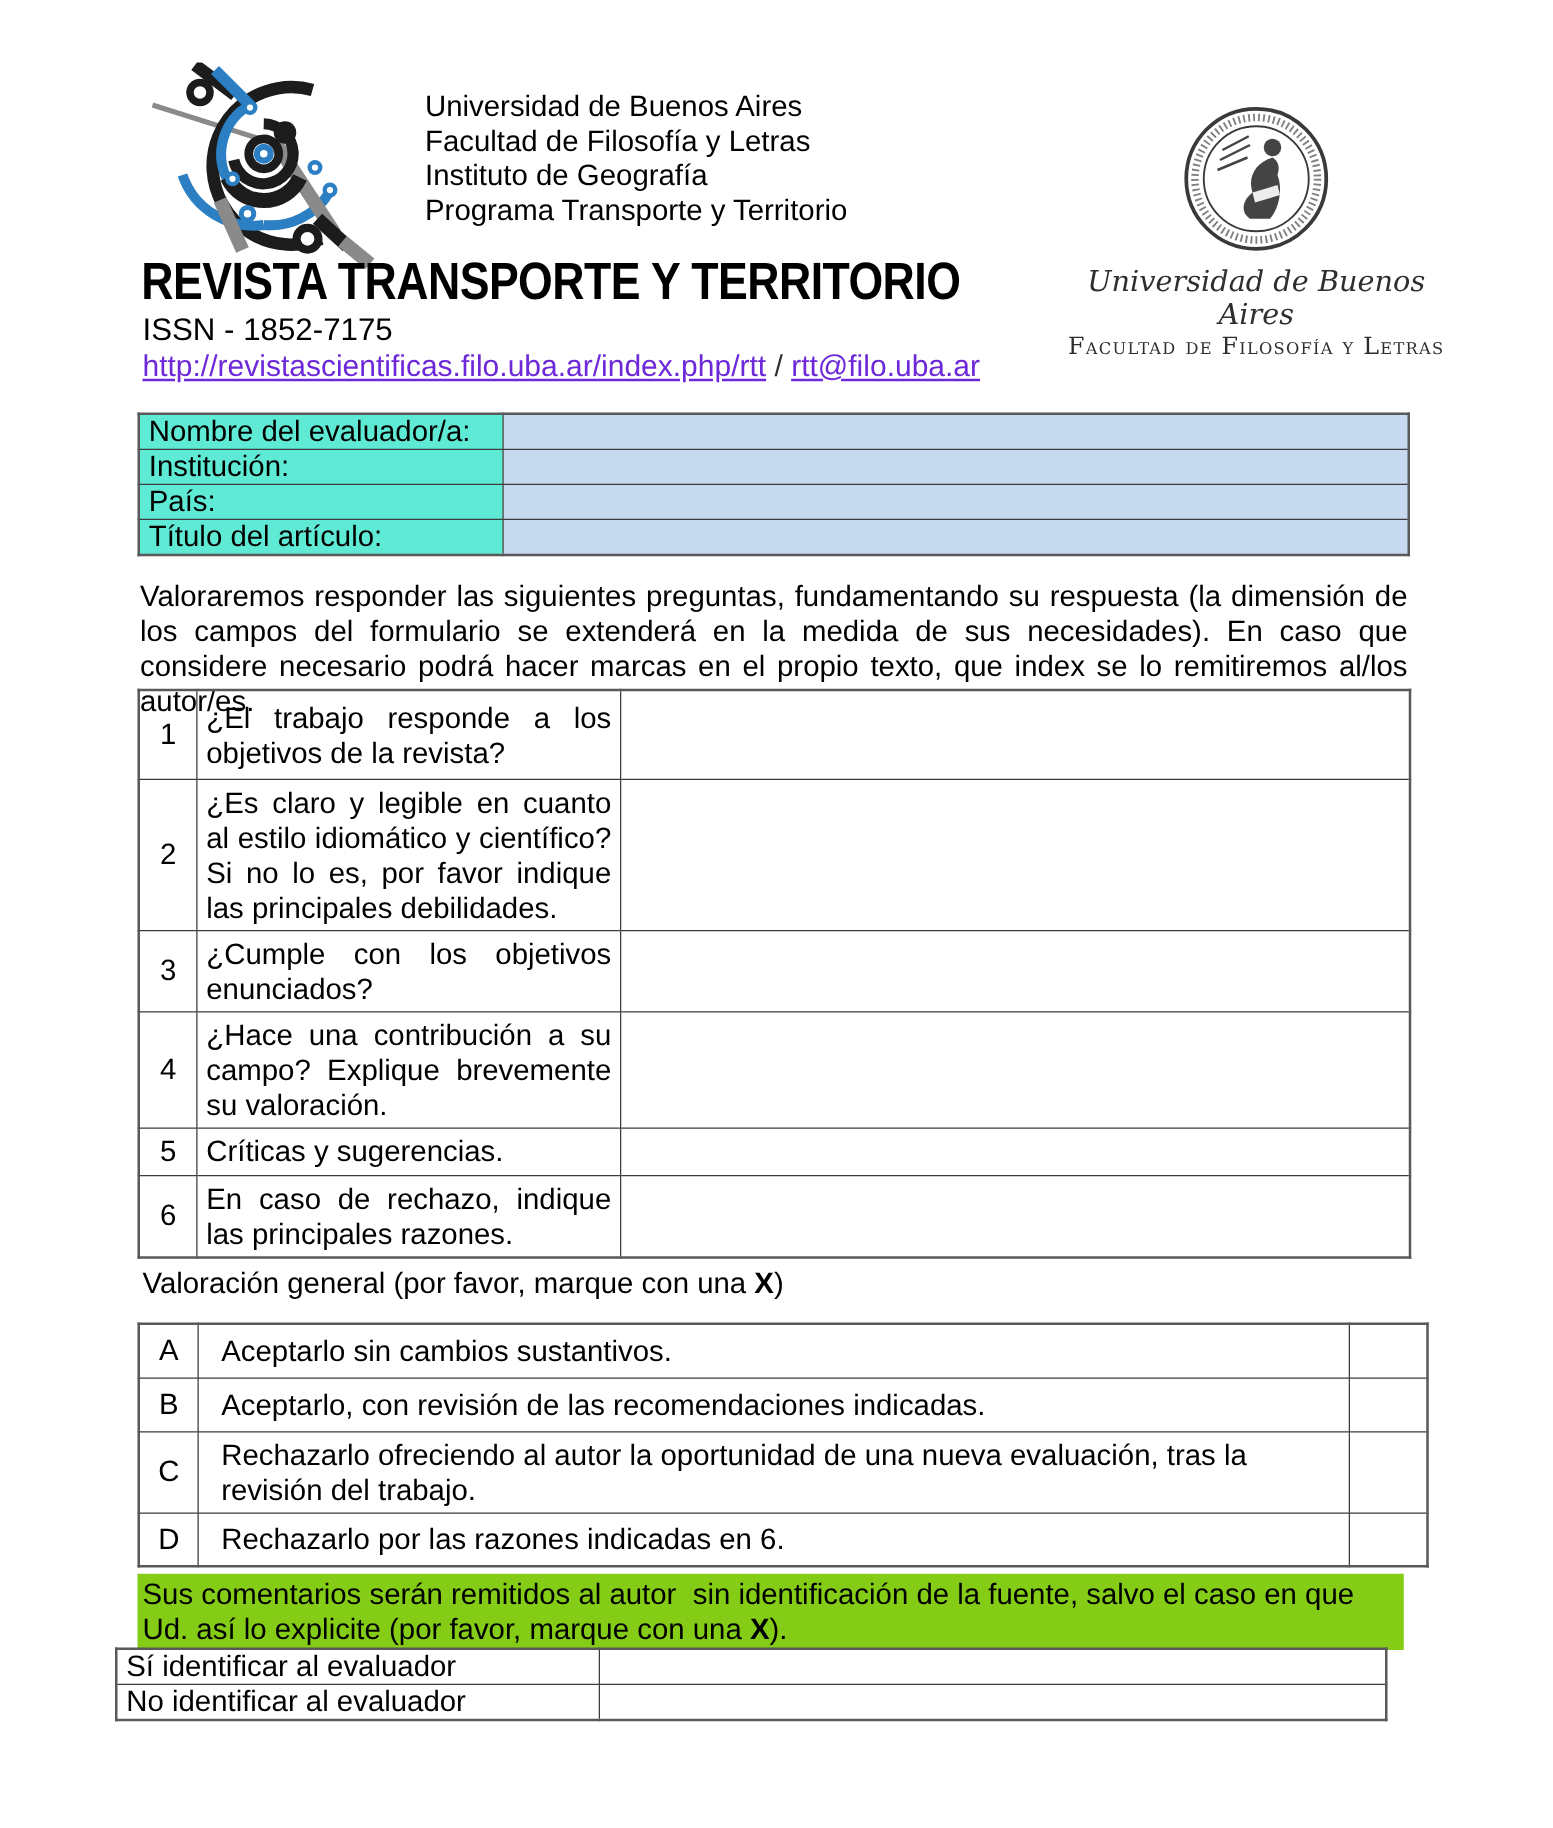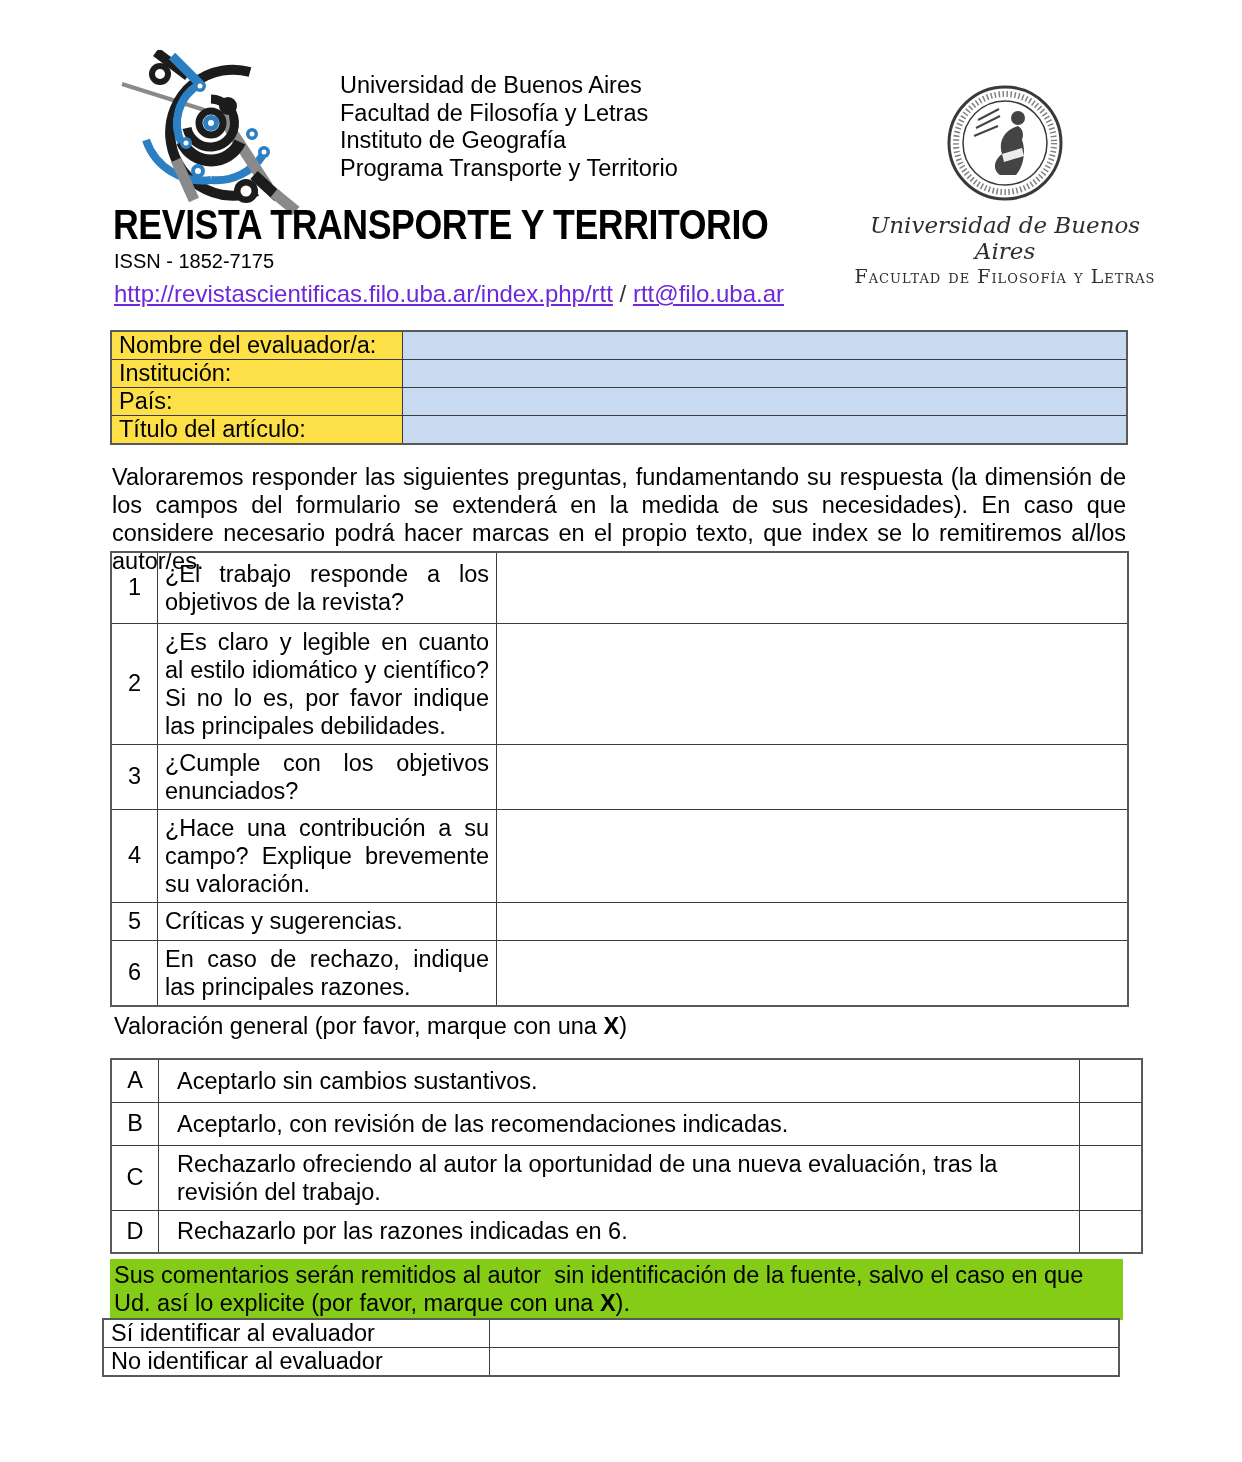--- a/index.html
+++ b/index.html
@@ -10,34 +10,34 @@
   }
   .abs{position:absolute;}
 
   
   .logo{left:116px;top:50px;}
   .org-block{left:340px;top:72px;font-size:23.5px;line-height:27.5px;}
   .seal-wrap{left:845px;top:82px;width:320px;text-align:center;}
   .seal-script{font-family:"DejaVu Serif", serif;font-style:italic;font-size:23px;color:#2e2e2e;margin-top:4px;}
   .seal-caps{font-family:"DejaVu Serif", serif;font-variant:small-caps;font-size:19px;letter-spacing:1px;color:#2e2e2e;margin-top:1px;}
   .journal-title{left:113px;top:201px;font-size:42px;font-weight:bold;transform:scaleX(0.85);transform-origin:left top;white-space:nowrap;letter-spacing:-0.5px;}
-  .issn{left:114px;top:250px;font-size:20px;}
+  .issn{left:114px;top:250px;font-size:25px;}
   .links{left:114px;top:280px;font-size:24px;}
   .links a{color:#6d28d9;text-decoration:underline;}
   .link-sep{color:#333;}
 
   
   table{border-collapse:collapse;table-layout:fixed;}
   table.frame{border:2px solid #595959;}
   td{border:1px solid #3c3c3c;font-size:23.5px;padding:0 7px;vertical-align:middle;overflow:hidden;}
   .blue-cell{background:#c8daf0;}
 
   
   .info-table{left:110px;top:330px;}
-  .info-table td.lbl{width:276px;background:#fde047;}
+  .info-table td.lbl{width:276px;background:#5eead4;}
   .info-table td.val{width:709px;}
   .info-table tr{height:26px;}
 
   
   .intro{left:112px;top:463px;width:1014px;font-size:23.5px;line-height:28px;text-align:justify;}
 
   
   .q-table{left:110px;top:551px;}
   .q-table td.num{width:31px;text-align:center;}
   .q-table td.q{width:324px;text-align:justify;line-height:28px;padding:4px 7px;}
@@ -45,21 +45,21 @@
 
   
   .rating-heading{left:114px;top:1013px;font-size:23.5px;}
   .rating-table{left:110px;top:1058px;}
   .rating-table td.letter{width:32px;text-align:center;}
   .rating-table td.desc{width:884px;line-height:28px;padding:3px 18px;}
   .rating-table td.mark{width:47px;}
 
   
   .notice{left:110px;top:1259px;width:1005px;background:#84cc16;font-size:23.5px;line-height:28px;padding:2px 4px 3px 4px;text-align:left;}
-  .anon-table{left:102px;top:1318px;}
+  .anon-table{left:92px;top:1318px;}
   .anon-table td.lbl{width:371px;}
   .anon-table td.val{width:614px;}
   .anon-table tr{height:26px;}
 
   .b{font-weight:bold;}
 </style>
 </head>
 <body>
 
 <div class="abs logo">

